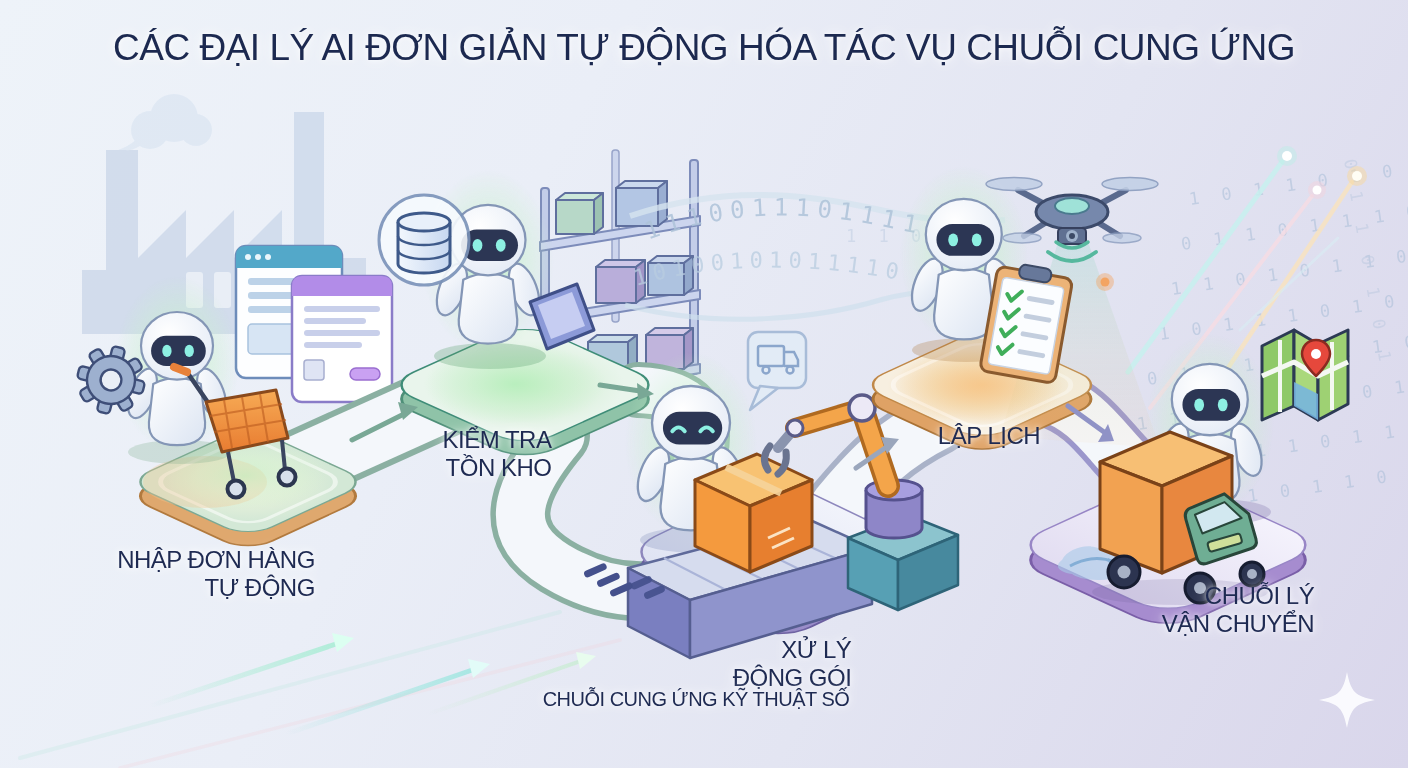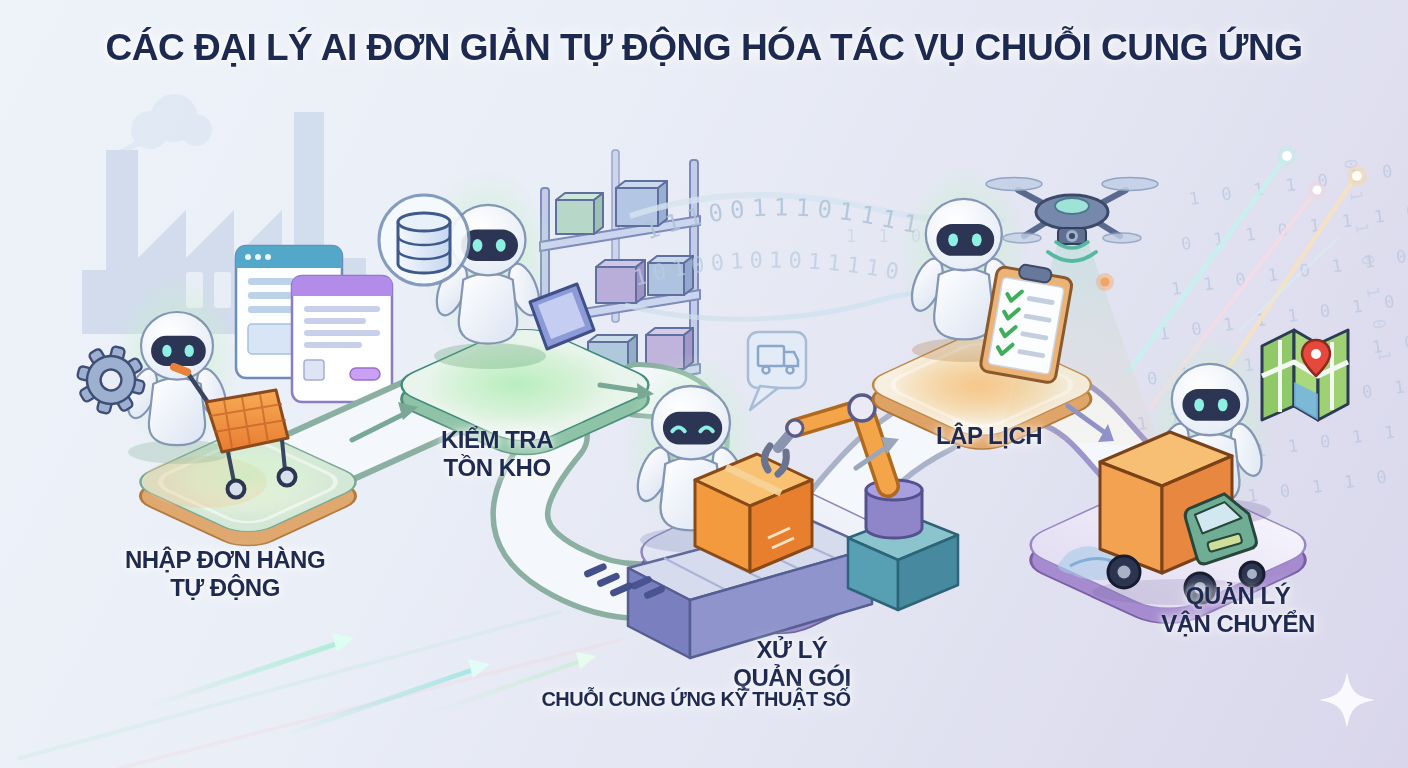--- a/index.html
+++ b/index.html
@@ -1,21 +1,21 @@
 <!DOCTYPE html>
 <html><head>
 <meta charset="utf-8">
 <style>
   html,body{margin:0;padding:0;background:#cfd3e6;}
   .stage{position:relative;width:1408px;height:768px;overflow:hidden;
     font-family:"Liberation Sans",sans-serif;
     background:linear-gradient(118deg,#eef3f9 0%,#eaeef7 35%,#e3e5f2 65%,#d9d6eb 100%);}
   .scene{position:absolute;inset:0;width:1408px;height:768px;}
-  .label{position:absolute;z-index:3;transform:translateX(-50%);text-align:center;
-    color:#1e2a52;font-weight:700;line-height:1.16;letter-spacing:-0.5px;white-space:nowrap;
+  .label{position:absolute;z-index:3;transform:translateX(-50%);text-align:right;
+    color:#1e2a52;font-weight:400;line-height:1.16;letter-spacing:-0.5px;white-space:nowrap;
     text-shadow:0 0 14px rgba(255,255,255,.95),0 0 5px rgba(255,255,255,.8);pointer-events:none;}
   .title{top:27px;left:704px;font-size:37px;color:#1c2950;}
   .step{font-size:24px;}
   .footer{top:688px;left:696px;font-size:20px;}
 </style>
 </head>
 <body>
 
 <div class="stage">
 
@@ -481,35 +481,35 @@
   <polygon points="899,439 881,437 887,454" fill="#9aa6bc"></polygon>
   <line x1="1068" y1="406" x2="1104" y2="432" stroke="#8f92c6" stroke-width="5"></line>
   <polygon points="1114,441 1098,442 1108,424" fill="#8f92c6"></polygon>
 </g>
 
 <path d="M1347,672 C1351,692 1355,696 1375,700 C1355,704 1351,708 1347,728 C1343,708 1339,704 1319,700 C1339,696 1343,692 1347,672 Z" fill="#fdfdff" opacity="0.92"></path>
 </svg>
 
 <div class="label title">CÁC ĐẠI LÝ AI ĐƠN GIẢN TỰ ĐỘNG HÓA TÁC VỤ CHUỖI CUNG ỨNG</div>
 
-<div class="label step" style="top:546px;left:225px;">
+<div class="label step" style="top:546px;left:216px;">
   <span style="display:block">NHẬP ĐƠN HÀNG</span>
   <span style="display:block">TỰ ĐỘNG</span>
 </div>
 <div class="label step" style="top:426px;left:497px;">
   <span style="display:block">KIỂM TRA</span>
   <span style="display:block">TỒN KHO</span>
 </div>
 <div class="label step" style="top:620px;left:792px;margin-top:16px;">
   <span style="display:block">XỬ LÝ</span>
-  <span style="display:block">QUẢN GÓI</span>
+  <span style="display:block">ĐỘNG GÓI</span>
 </div>
 <div class="label step" style="top:422px;left:989px;">
   <span style="display:block">LẬP LỊCH</span>
 </div>
 <div class="label step" style="top:582px;left:1238px;">
-  <span style="display:block">QUẢN LÝ</span>
+  <span style="display:block">CHUỖI LÝ</span>
   <span style="display:block">VẬN CHUYỂN</span>
 </div>
 
 <div class="label footer">CHUỖI CUNG ỨNG KỸ THUẬT SỐ</div>
 
 </div>
 
 </body></html>

